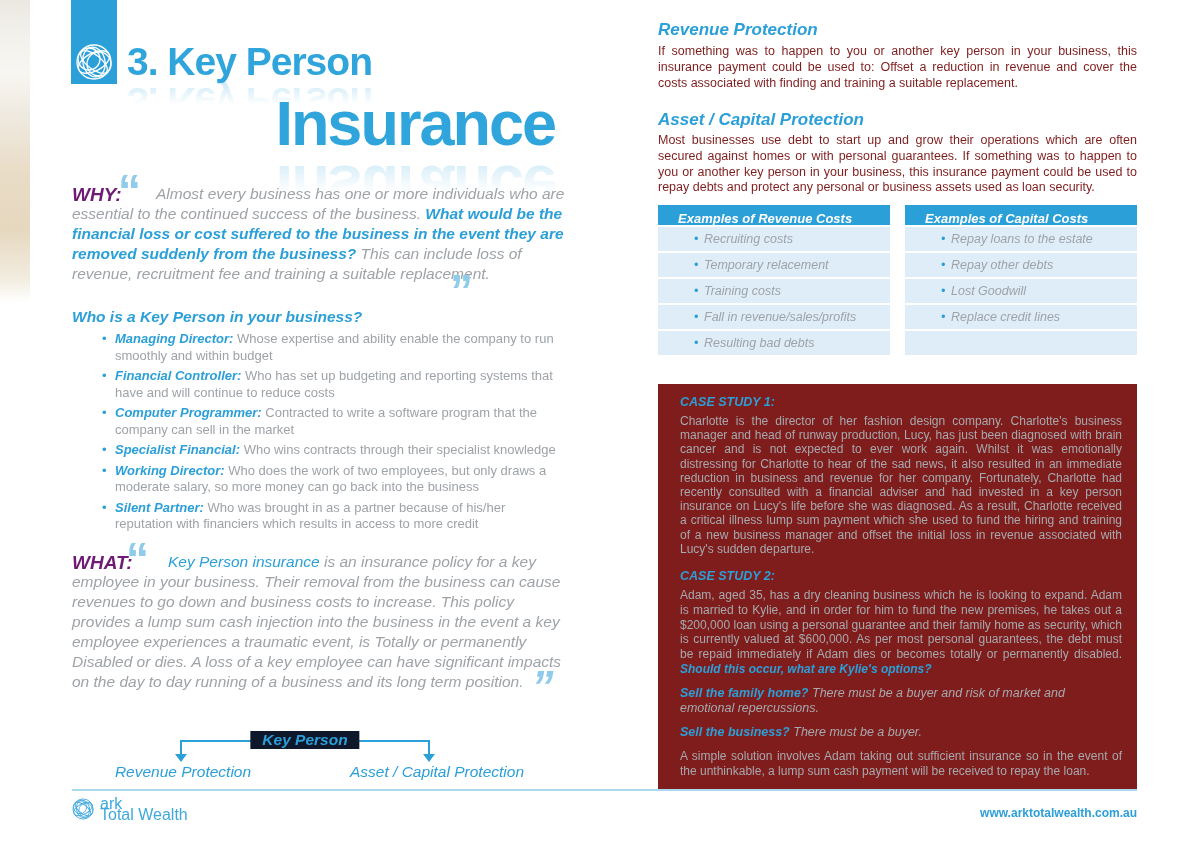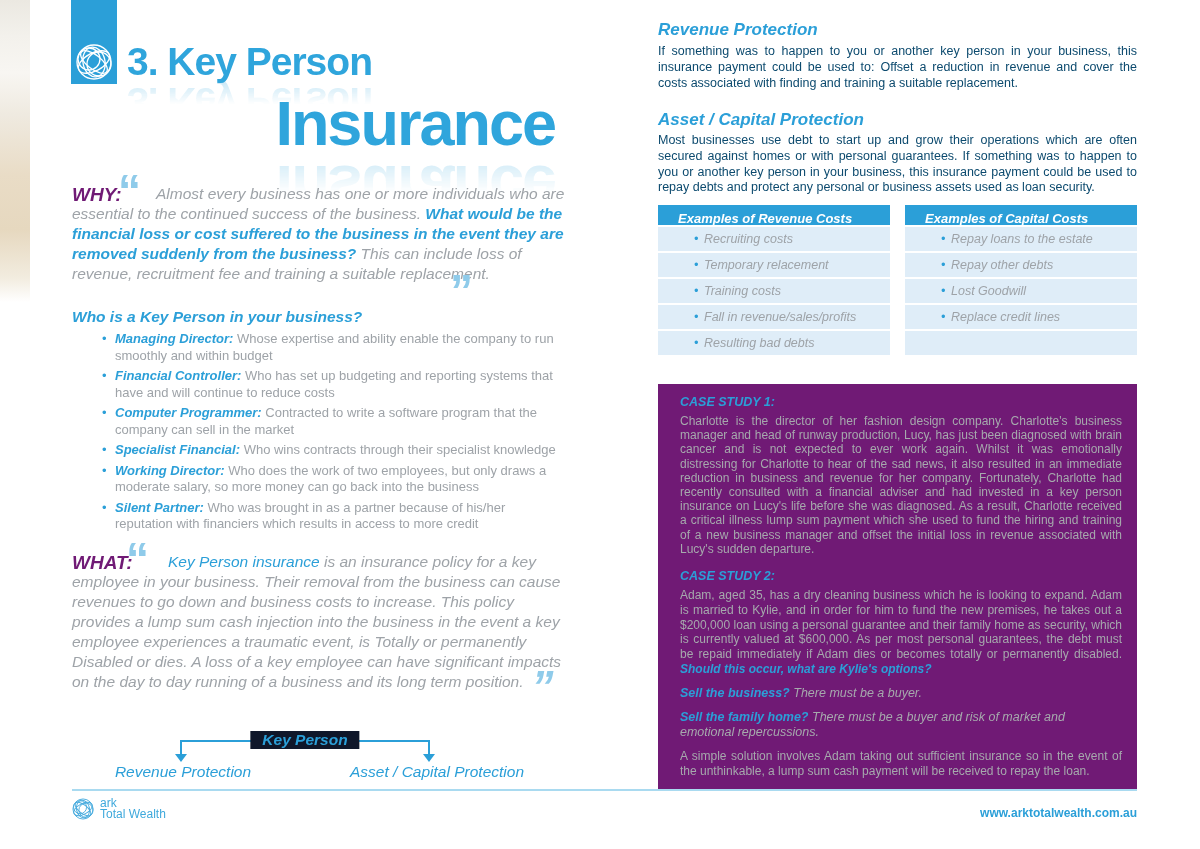--- a/index.html
+++ b/index.html
@@ -61,47 +61,47 @@
   .d-left { left:111px; }
   .d-right { left:365px; }
 
   
   .col-r { position:absolute; left:658px; width:479px; }
   .r-head { font-size:17px; font-weight:bold; font-style:italic; color:#2B9FD8; }
   .rp-h { top:20px; }
   .rp-b { top:44px; }
   .ap-h { top:110px; }
   .ap-b { top:133px; }
-  .body-j { font-size:12.5px; line-height:15.8px; color:#0c4a6e; text-align:justify; }
+  .body-j { font-size:12.5px; line-height:15.8px; color:#7f1d1d; text-align:justify; }
 
   
   .tables-row { top:205px; display:flex; gap:15px; }
   .cost-table { width:232px; }
   .ct-header { height:20px; line-height:27px; background:#2B9FD8; color:#fff; font-size:13px; font-weight:bold; font-style:italic; padding-left:20px; }
   .ct-row { position:relative; height:24px; line-height:24px; background:#DFEDF8; margin-top:2px; padding-left:46px; font-size:12.5px; font-style:italic; color:#9EA3A8; }
   .ct-row:first-of-type { margin-top:5px; }
   .ct-dot { position:absolute; left:36px; color:#2B9FD8; }
 
   
-  .case-box { position:absolute; left:658px; width:479px; background:#701a75; padding:11px 15px 13px 22px; }
+  .case-box { position:absolute; left:658px; width:479px; background:#7f1d1d; padding:11px 15px 13px 22px; }
   .cs1 { top:384px; min-height:163px; }
   .cs2 { top:558px; min-height:209px; }
   .cs-title { font-size:12.5px; font-weight:bold; font-style:italic; color:#2B9FD8; margin-bottom:5px; }
   .cs-body { font-size:12px; line-height:14.2px; color:#A6A9AD; text-align:justify; }
   .cs2 .cs-body { line-height:14.8px; }
   .cs-q { color:#2B9FD8; font-weight:bold; font-style:italic; }
   .cs-opt { margin-top:9px; font-size:12.5px; line-height:15px; color:#A6A9AD; }
   .cs-opt-label { color:#2B9FD8; font-weight:bold; font-style:italic; }
   .cs-opt-text { font-style:italic; }
   .cs-sol { margin-top:9px; font-size:12px; line-height:14.8px; color:#A6A9AD; text-align:justify; }
 
   
   .footer-line { position:absolute; left:72px; right:63px; top:789px; height:2px; background:#A9DAF0; }
   .footer-brand { position:absolute; left:70px; top:796px; display:flex; align-items:center; gap:4px; }
-  .fb-text { font-size:12px; line-height:11.5px; color:#3FA9DC; }
+  .fb-text { font-size:16px; line-height:11.5px; color:#3FA9DC; }
   .footer-url { position:absolute; right:63px; top:806px; font-size:12px; font-weight:bold; color:#2B9FD8; text-decoration:none; }
 </style>
 </head>
 <body>
 
 <div class="page">
 
   <div class="photo-strip"></div>
 
   <div class="logo-block">
@@ -205,24 +205,24 @@
   </div>
 
   <div class="case-box cs1">
     <div class="cs-title">CASE STUDY 1:</div>
     <p class="cs-body">Charlotte is the director of her fashion design company. Charlotte's business manager and head of runway production, Lucy, has just been diagnosed with brain cancer and is not expected to ever work again. Whilst it was emotionally distressing for Charlotte to hear of the sad news, it also resulted in an immediate reduction in business and revenue for her company. Fortunately, Charlotte had recently consulted with a financial adviser and had invested in a key person insurance on Lucy's life before she was diagnosed. As a result, Charlotte received a critical illness lump sum payment which she used to fund the hiring and training of a new business manager and offset the initial loss in revenue associated with Lucy's sudden departure.</p>
   </div>
 
   <div class="case-box cs2">
     <div class="cs-title">CASE STUDY 2:</div>
     <p class="cs-body"><span>Adam, aged 35, has a dry cleaning business which he is looking to expand. Adam is married to Kylie, and in order for him to fund the new premises, he takes out a $200,000 loan using a personal guarantee and their family home as security, which is currently valued at $600,000. As per most personal guarantees, the debt must be repaid immediately if Adam dies or becomes totally or permanently disabled. </span><span class="cs-q">Should this occur, what are Kylie's options?</span></p>
+    <p class="cs-opt"><span class="cs-opt-label">Sell the family home?</span>
+      <span class="cs-opt-text">There must be a buyer and risk of market and emotional repercussions.</span></p>
     <p class="cs-opt"><span class="cs-opt-label">Sell the business?</span>
       <span class="cs-opt-text">There must be a buyer.</span></p>
-    <p class="cs-opt"><span class="cs-opt-label">Sell the family home?</span>
-      <span class="cs-opt-text">There must be a buyer and risk of market and emotional repercussions.</span></p>
     <p class="cs-sol">A simple solution involves Adam taking out sufficient insurance so in the event of the unthinkable, a lump sum cash payment will be received to repay the loan.</p>
   </div>
 
   <div class="footer-line"></div>
   <div class="footer-brand">
     <svg width="26" height="26" viewBox="0 0 44 44">
       <g fill="none" stroke="#4AACDE" stroke-width="1.6">
         <circle cx="22" cy="22" r="17"></circle>
         <circle cx="17" cy="19" r="11"></circle>
         <circle cx="27" cy="24" r="12"></circle>

